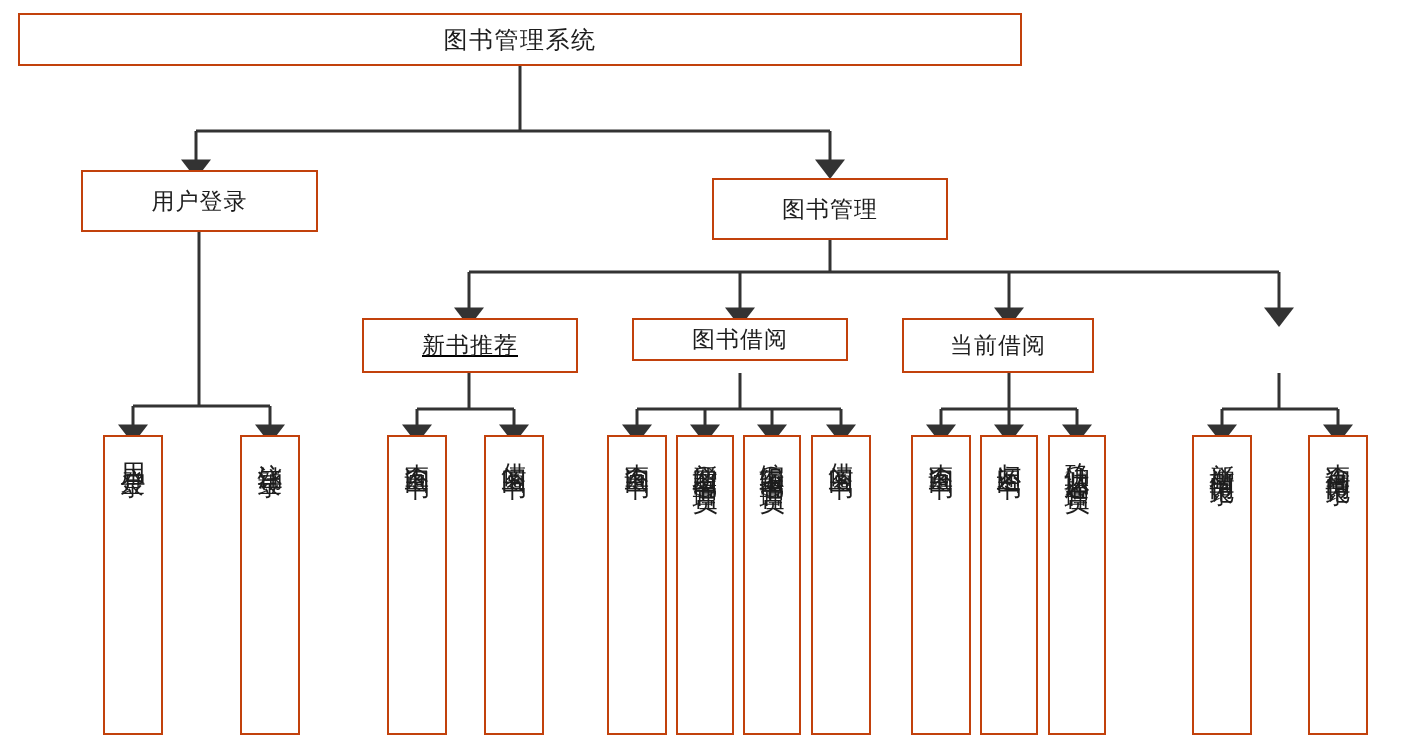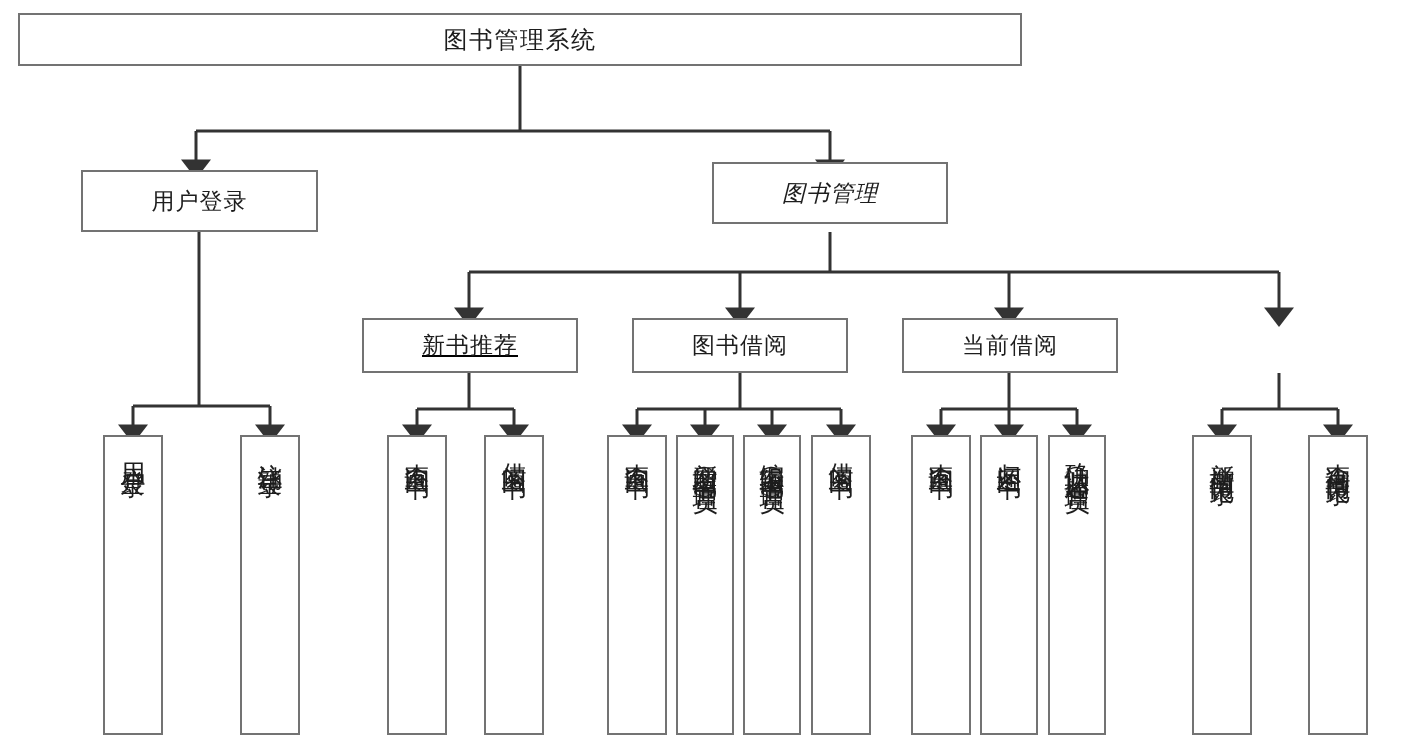--- a/index.html
+++ b/index.html
@@ -23,21 +23,21 @@
     left: 0;
     top: 0;
     width: 1405px;
     height: 747px;
     pointer-events: none;
   }
   .node {
     position: absolute;
     box-sizing: border-box;
     background: #ffffff;
-    border: 2px solid #737373;
+    border: 2px solid #c2410c;
     display: flex;
     align-items: center;
     justify-content: center;
     z-index: 2;
   }
   .node .node-label {
     color: #1d1d1d;
     line-height: 1.25;
     text-align: center;
     white-space: nowrap;
@@ -135,31 +135,31 @@
     </g>
   </svg>
 
   <div class="node horiz root" style="left:18px; top:13px; width:1004px; height:53px;">
     <span class="node-label">图书管理系统</span>
   </div>
 
   <div class="node horiz" style="left:81px; top:170px; width:237px; height:62px;">
     <span class="node-label">用户登录</span>
   </div>
-  <div class="node horiz" style="left:712px; top:162px; width:236px; height:62px;font-style:italic;">
+  <div class="node horiz" style="left:712px; top:178px; width:236px; height:62px;">
     <span class="node-label">图书管理</span>
   </div>
 
   <div class="node horiz" style="left:362px; top:318px; width:216px; height:55px;text-decoration:underline;">
     <span class="node-label">新书推荐</span>
   </div>
-  <div class="node horiz" style="left:632px; top:318px; width:216px; height:55px;">
+  <div class="node horiz" style="left:632px; top:318px; width:216px; height:43px;">
     <span class="node-label">图书借阅</span>
   </div>
-  <div class="node horiz" style="left:902px; top:318px; width:216px; height:55px;">
+  <div class="node horiz" style="left:902px; top:318px; width:192px; height:55px;">
     <span class="node-label">当前借阅</span>
   </div>
 
   <div class="node vert" style="left:103px; top:435px; width:60px; height:300px;">
     <span class="node-label">用户登录</span>
   </div>
   <div class="node vert" style="left:240px; top:435px; width:60px; height:300px;">
     <span class="node-label">注销登录</span>
   </div>
 

